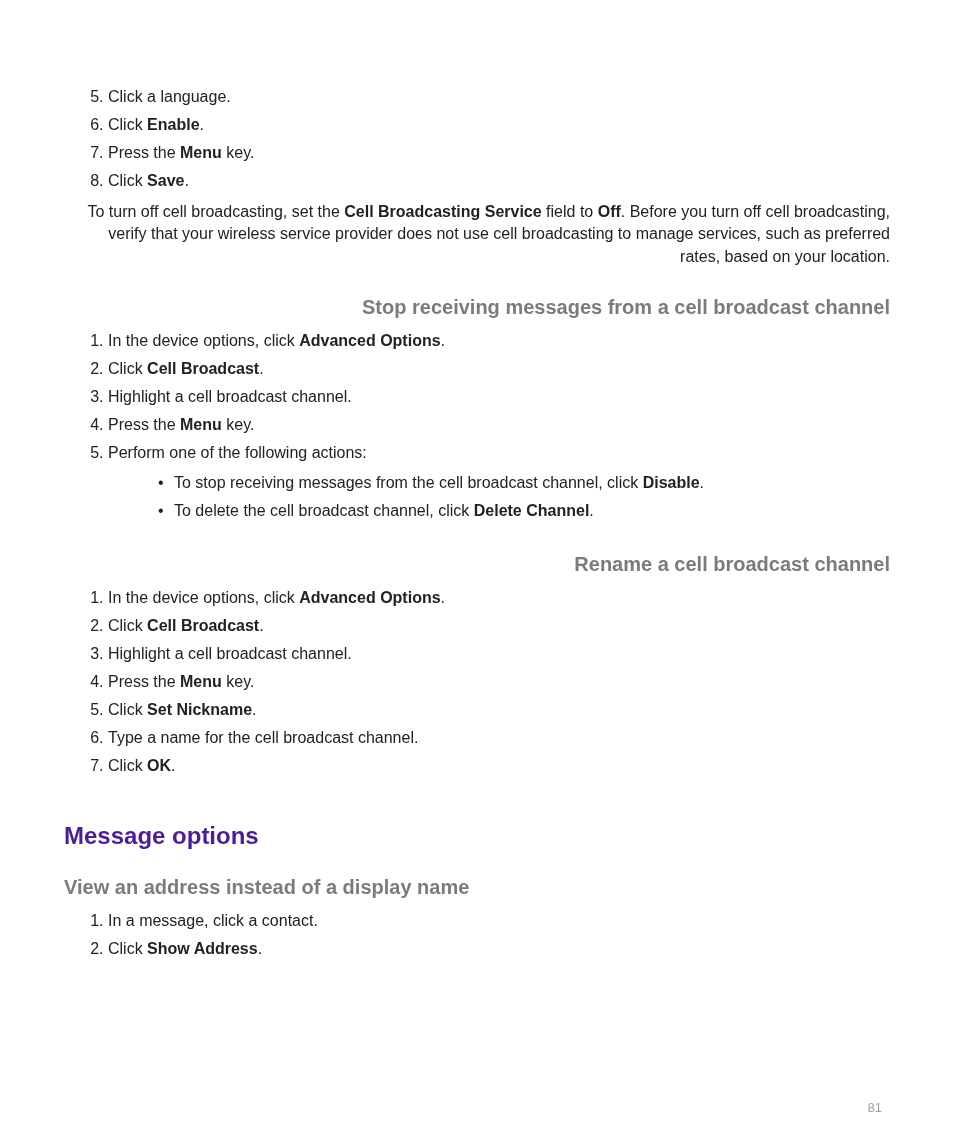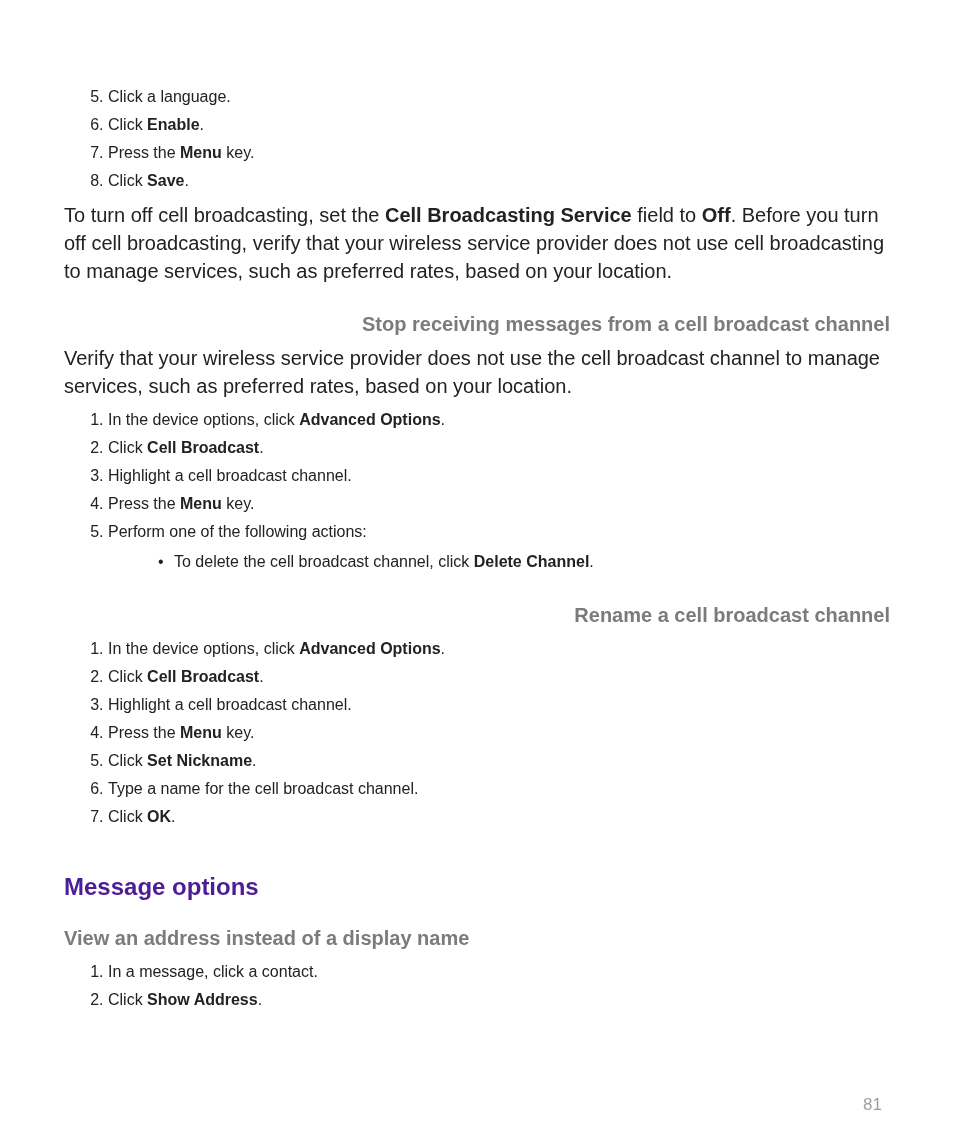--- a/index.html
+++ b/index.html
@@ -22,24 +22,25 @@
     color: #7b7b7b;
     margin: 26px 0 8px 0;
   }
   .heading1 {
     font-size: 24px;
     font-weight: 700;
     color: #4c1d95;
     margin: 42px 0 8px 0;
   }
   p.body {
-    font-size: 20px;
+    font-size: 16px;
     line-height: 1.4;
     margin: 6px 0;
     font-weight: 400;
+    text-align: right;
   }
   ol.nlist {
     list-style: decimal;
     margin: 0 0 0 0;
     padding-left: 44px;
     font-size: 16px;
   }
   ol.nlist > li {
     padding: 2px 0;
     line-height: 1.5;
@@ -59,49 +60,49 @@
     content: "•";
     position: absolute;
     left: -16px;
   }
   b { font-weight: 700; }
   .page-number {
     position: absolute;
     right: 72px;
     bottom: 30px;
     color: #9e9e9e;
-    font-size: 17px;
+    font-size: 13px;
   }
   
   .mt-large { margin-top: 28px; text-align: right; }
 </style>
 </head>
 <body>
 
 <div class="page">
 
   <ol class="nlist" start="5">
       <li>Click a language.</li>
       <li>Click <b>Enable</b>.</li>
       <li>Press the <b>Menu</b> key.</li>
       <li>Click <b>Save</b>.</li>
     </ol>
 
   <p class="body">To turn off cell broadcasting, set the <b>Cell Broadcasting Service</b> field to <b>Off</b>. Before you turn off cell broadcasting, verify that your wireless service provider does not use cell broadcasting to manage services, such as preferred rates, based on your location.</p>
 
   <h2 class="section-heading mt-large">Stop receiving messages from a cell broadcast channel</h2>
-  <p class="body">Verify that your wireless service provider does not use the cell broadcast channel to manage services, such as preferred rates, based on your location.</p>
   <ol class="nlist">
       <li>In the device options, click <b>Advanced Options</b>.</li>
       <li>Click <b>Cell Broadcast</b>.</li>
       <li>Highlight a cell broadcast channel.</li>
       <li>Press the <b>Menu</b> key.</li>
       <li>Perform one of the following actions:</li>
     </ol>
   <ul class="blist" style="margin-left:70px;">
+      <li>To stop receiving messages from the cell broadcast channel, click <b>Disable</b>.</li>
       <li>To delete the cell broadcast channel, click <b>Delete Channel</b>.</li>
     </ul>
 
   <h2 class="section-heading mt-large">Rename a cell broadcast channel</h2>
   <ol class="nlist">
       <li>In the device options, click <b>Advanced Options</b>.</li>
       <li>Click <b>Cell Broadcast</b>.</li>
       <li>Highlight a cell broadcast channel.</li>
       <li>Press the <b>Menu</b> key.</li>
       <li>Click <b>Set Nickname</b>.</li>

